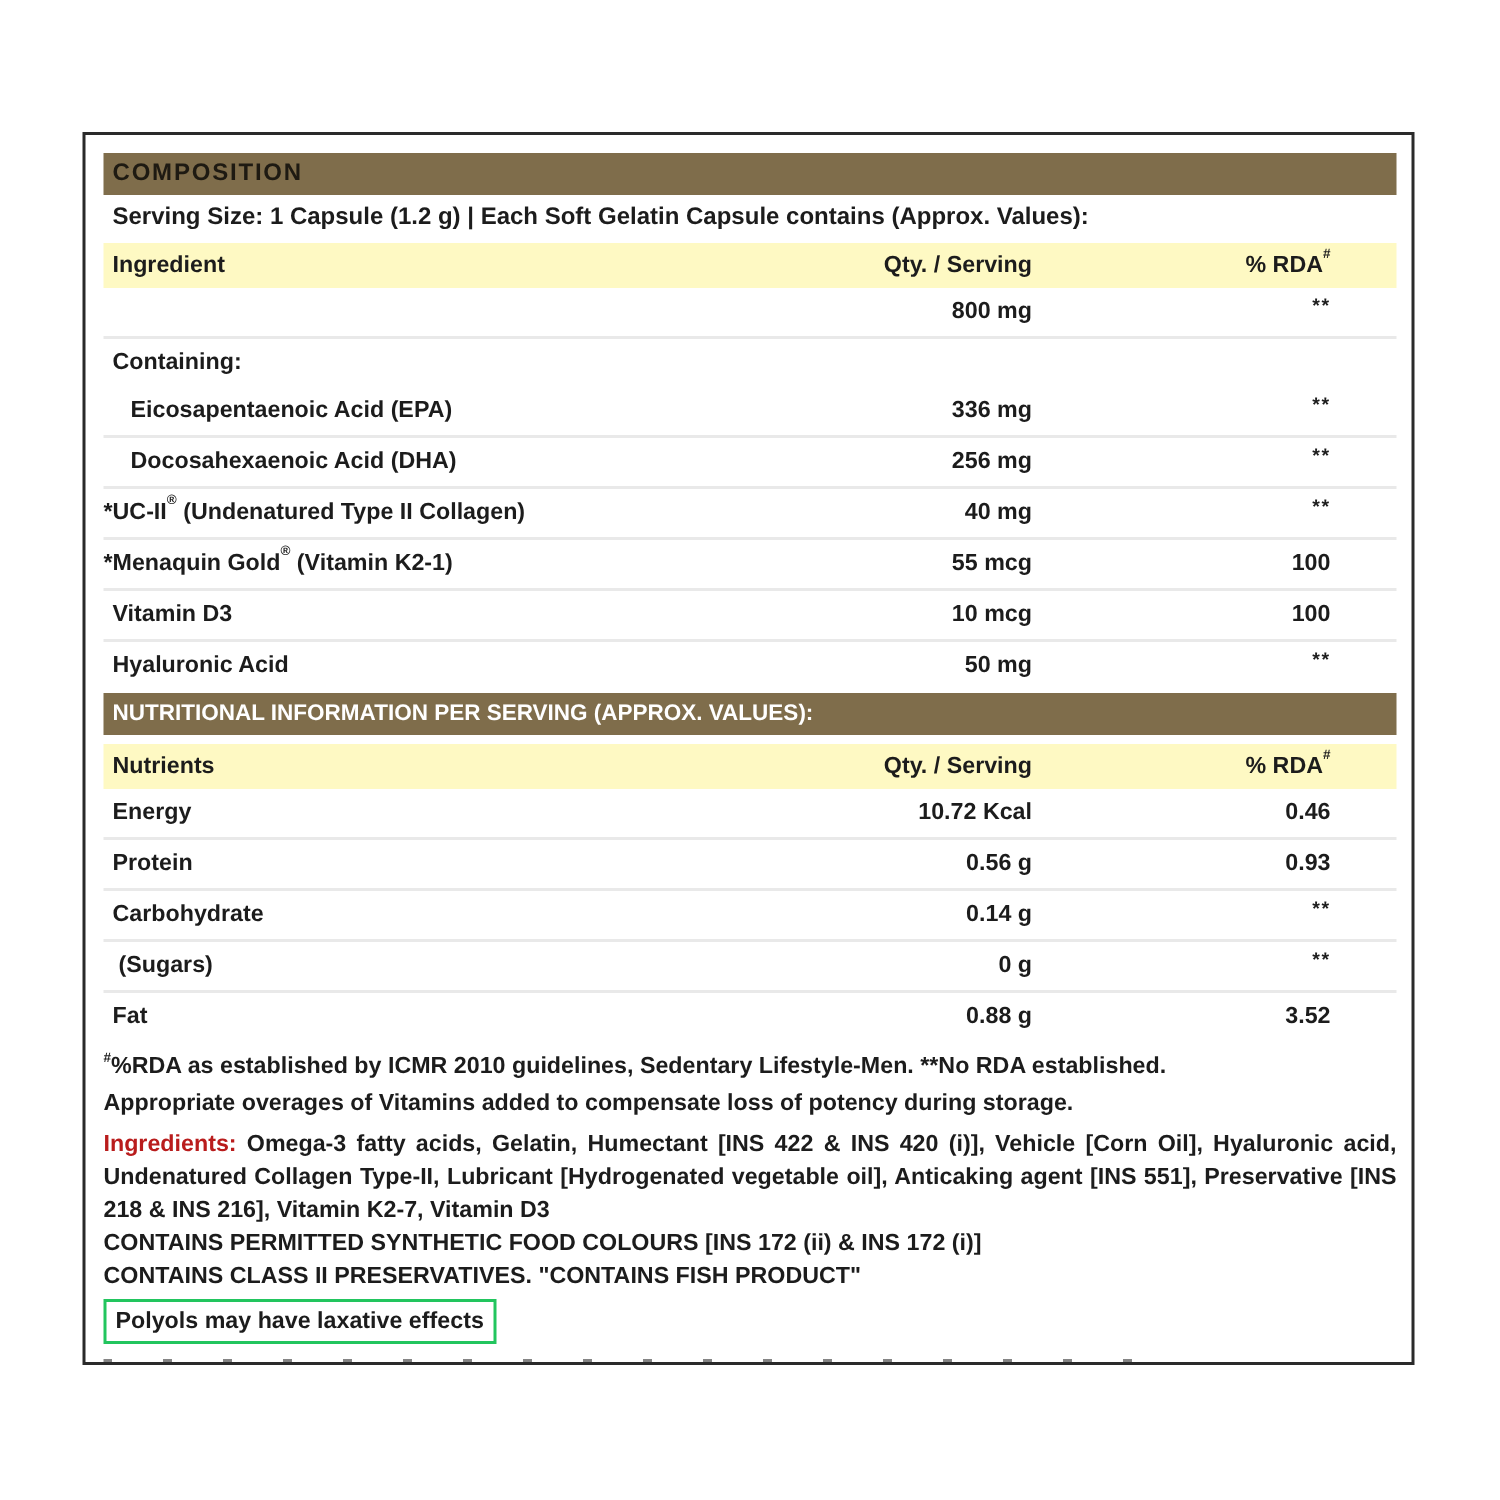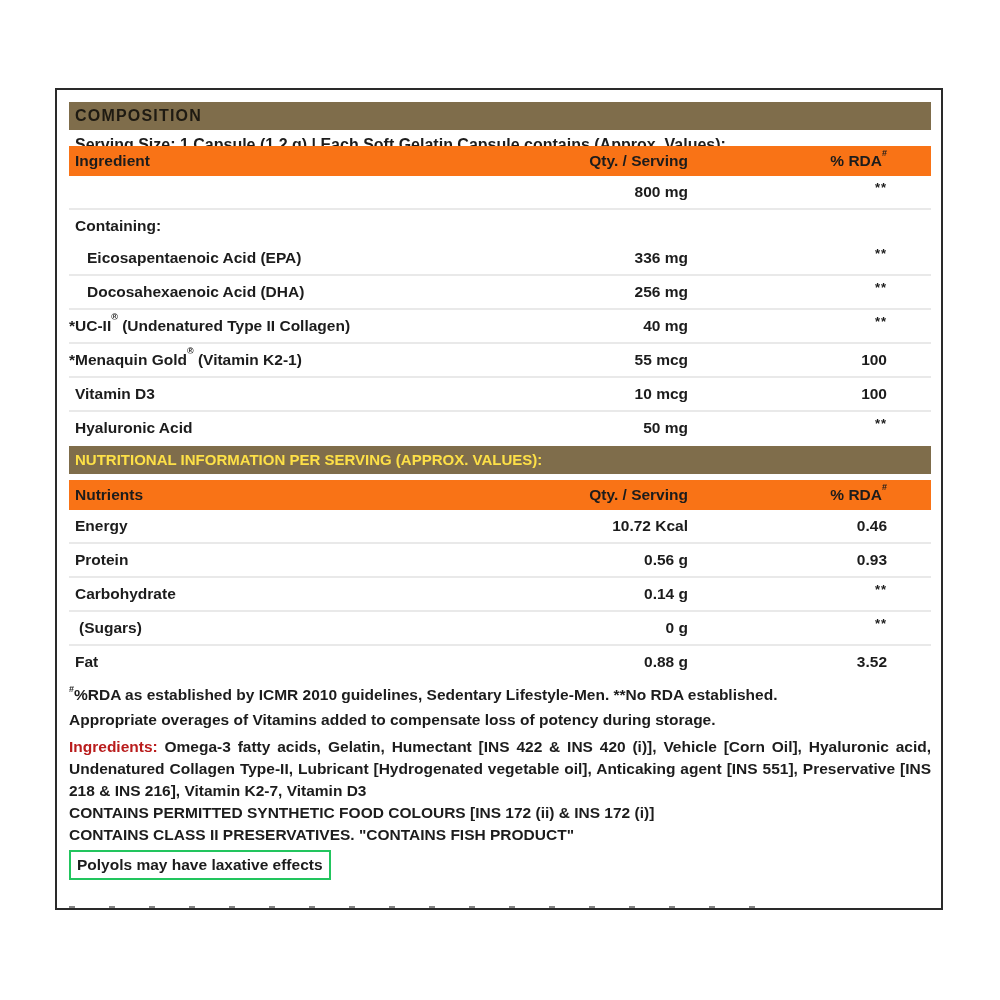--- a/index.html
+++ b/index.html
@@ -5,24 +5,24 @@
   html, body { margin:0; padding:0; background:#ffffff; }
   body { width:1000px; height:1000px; position:relative; overflow:hidden;
     font-family:"Liberation Sans", "DejaVu Sans", sans-serif; color:#1c1c1c; }
   .frame { position:absolute; left:55px; top:88px; width:888px; height:822px;
     border:2px solid #2a2a2a; border-bottom:2px solid #2a2a2a; box-sizing:border-box; overflow:hidden; background:#fff; }
   .inner { position:absolute; left:12px; top:12px; width:862px; }
   .cond { display:inline-block; transform-origin:left center; }
   .bar { background:#7f6d4b; height:28px; line-height:28px; padding-left:6px;
     font-weight:bold; font-size:16px; letter-spacing:1.2px; }
   .bar.comp { color:#1e1a12; }
-  .bar.nut { color:#fde047; font-size:15px; letter-spacing:0; margin-top:2px; }
-  .serving { height:16px; line-height:30px; font-weight:bold; font-size:16px; padding-left:6px; white-space:nowrap; }
+  .bar.nut { color:#ffffff; font-size:15px; letter-spacing:0; margin-top:2px; }
+  .serving { height:32px; line-height:30px; font-weight:bold; font-size:16px; padding-left:6px; white-space:nowrap; }
   .row { position:relative; height:32px; line-height:32px; font-weight:bold; font-size:15.5px; border-bottom:2px solid #e9e9e9; white-space:nowrap; }
-  .row.head { background:#f97316; height:30px; line-height:30px; border-bottom:none; }
+  .row.head { background:#fef9c3; height:30px; line-height:30px; border-bottom:none; }
   .row .c1 { position:absolute; left:6px; }
   .row .c1.indent { left:18px; }
   .row .c1.tight { left:0px; }
   .row .c2 { position:absolute; right:243px; text-align:right; }
   .row .c3 { position:absolute; right:44px; text-align:right; }
   .row .c3.star { font-size:13px; letter-spacing:1px; top:-4px; }
   .row.noline { border-bottom:none; }
   sup { font-size:9px; vertical-align:top; line-height:14px; }
   .notes { padding-left:0px; margin-top:4px; font-weight:bold; font-size:15.5px; line-height:25px; }
   .notes p { margin:0; white-space:nowrap; }

